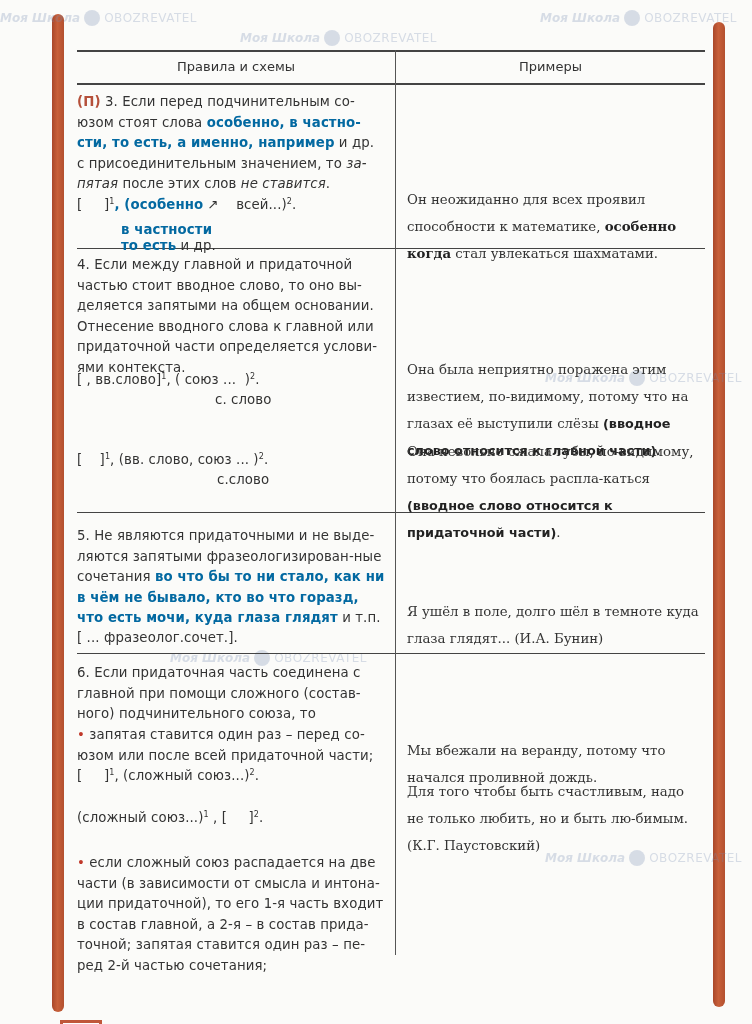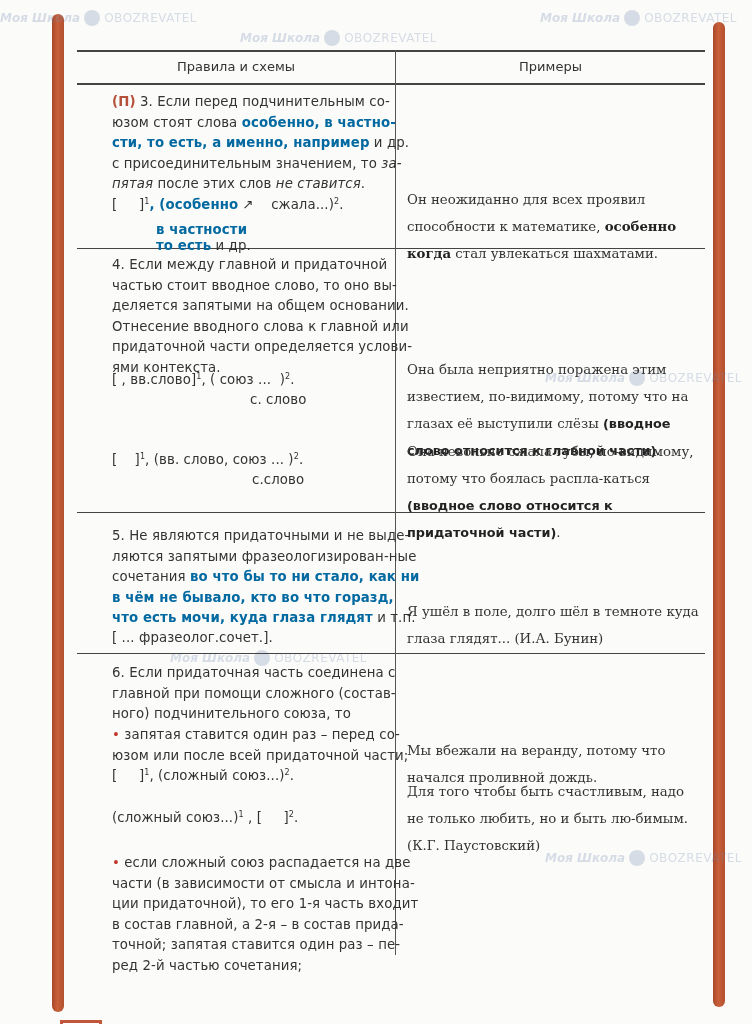--- a/index.html
+++ b/index.html
@@ -26,21 +26,20 @@
   .header-cell {
     position: absolute; top: 0; height: 33px;
     display: flex; align-items: center; justify-content: center;
     font-size: 13px; color: #333;
   }
 
   .rule {
     position: absolute; left: 0; width: 312px;
     font-size: 13.3px; line-height: 20.6px; letter-spacing: 0.1px;
     color: #333;
-    margin-left: 35px;
   }
   .rule b { font-weight: bold; color: #0369a1; }
   .rule i { font-style: italic; }
   .p-mark { color: #b5503a; font-weight: bold; }
   .bullet { color: #c0392b; }
   .scheme { white-space: pre; }
   sup { font-size: 8px; vertical-align: super; line-height: 0; }
 
   .example {
     position: absolute; left: 330px; width: 295px;
@@ -88,21 +87,21 @@
   <div class="hline" style="top:603px;height:1px"></div>
   <div class="vline" style="top:0;height:905px"></div>
 
   <div class="header-cell" style="left:0;width:318px">Правила и схемы</div>
   <div class="header-cell" style="left:319px;width:309px">Примеры</div>
 
   <div class="rule" style="top:42px">
     <span class="p-mark">(П)</span>
     3. Если перед подчинительным со-<br>юзом стоят слова <b>особенно, в частно-<br>сти, то есть, а именно, например</b> и др.<br>с присоединительным значением, то <i>за-<br>пятая</i> после этих слов <i>не ставится</i>.
   </div>
-  <div class="rule scheme" style="top:145px"><span>[     ]</span><sup>1</sup><b>, (особенно</b><span> ↗ </span><span>   сжала...)</span><sup>2</sup><span>.</span></div>
+  <div class="rule scheme" style="top:145px"><span>[     ]</span><sup>1</sup><b>, (особенно</b><span> ↗ </span><span>   всей...)</span><sup>2</sup><span>.</span></div>
   <div class="rule" style="top:170px;left:44px;width:200px"><b>в частности</b></div>
 
   <div class="rule" style="top:176px;left:44px;width:200px;margin-top:10px"><b>то есть</b><span> и др.</span></div>
 
   <div class="example" style="top:136px">
     <span>Он неожиданно для всех проявил способности к математике, </span><b>особенно когда</b><span> стал увлекаться шахматами.</span>
   </div>
 
   <div class="rule" style="top:205px">
     4. Если между главной и придаточной<br>частью стоит вводное слово, то оно вы-<br>деляется запятыми на общем основании.<br>Отнесение вводного слова к главной или<br>придаточной части определяется услови-<br>ями контекста.

